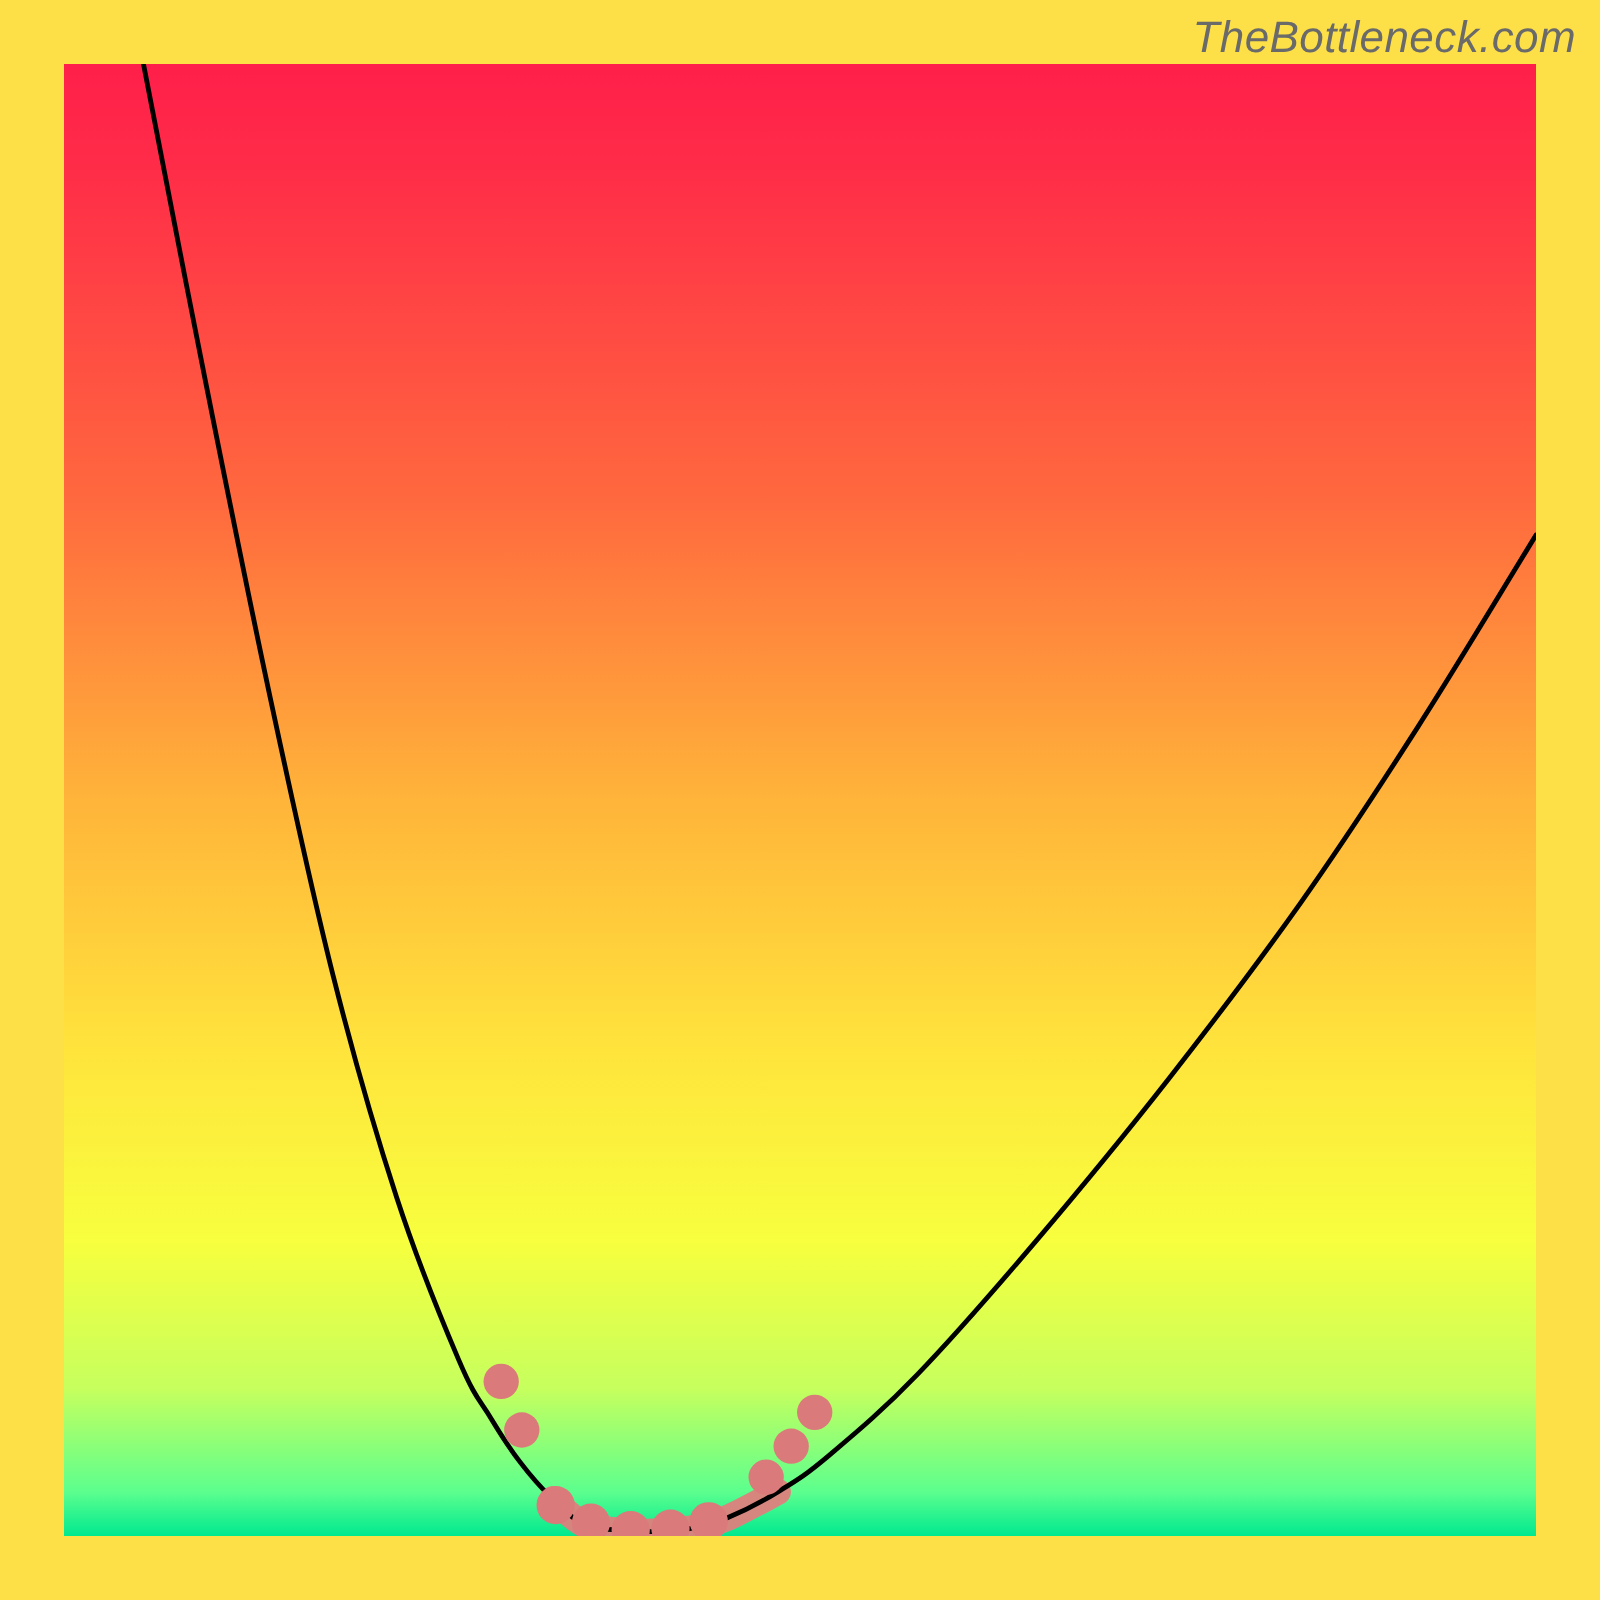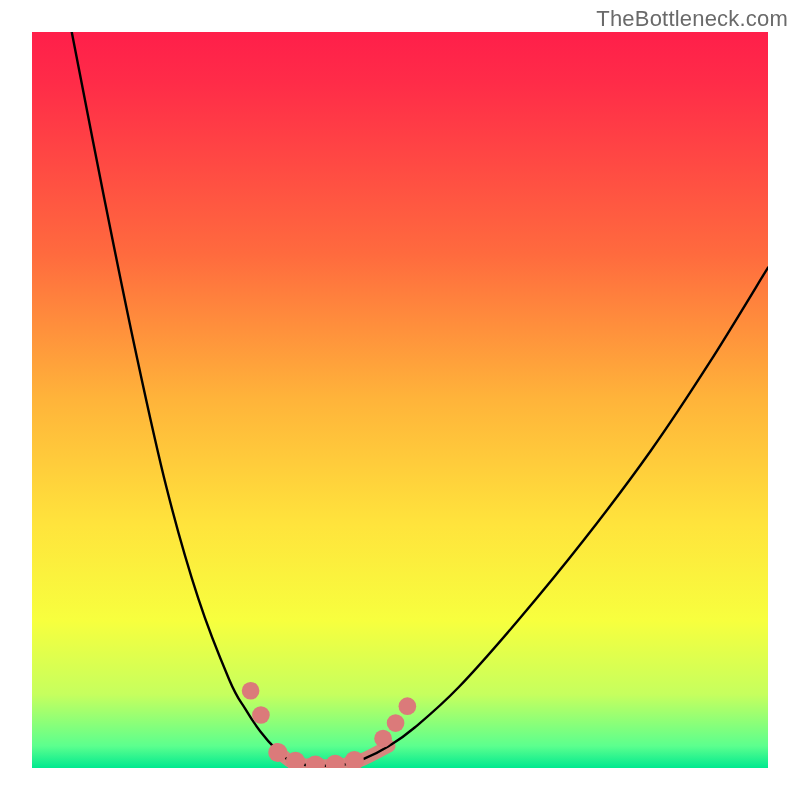--- a/index.html
+++ b/index.html
@@ -7,21 +7,22 @@
     padding: 0;
     width: 800px;
     height: 800px;
     overflow: hidden;
     background: #000;
     font-family: Arial, Helvetica, sans-serif;
   }
   .frame {
     position: absolute;
     inset: 0;
-    background: #ffffff;
+    background: #fde047;
+    font-style: italic;
   }
   .plot-area {
     position: absolute;
     left: 32px;
     top: 32px;
     width: 736px;
     height: 736px;
     
     background: linear-gradient(
       to bottom,

